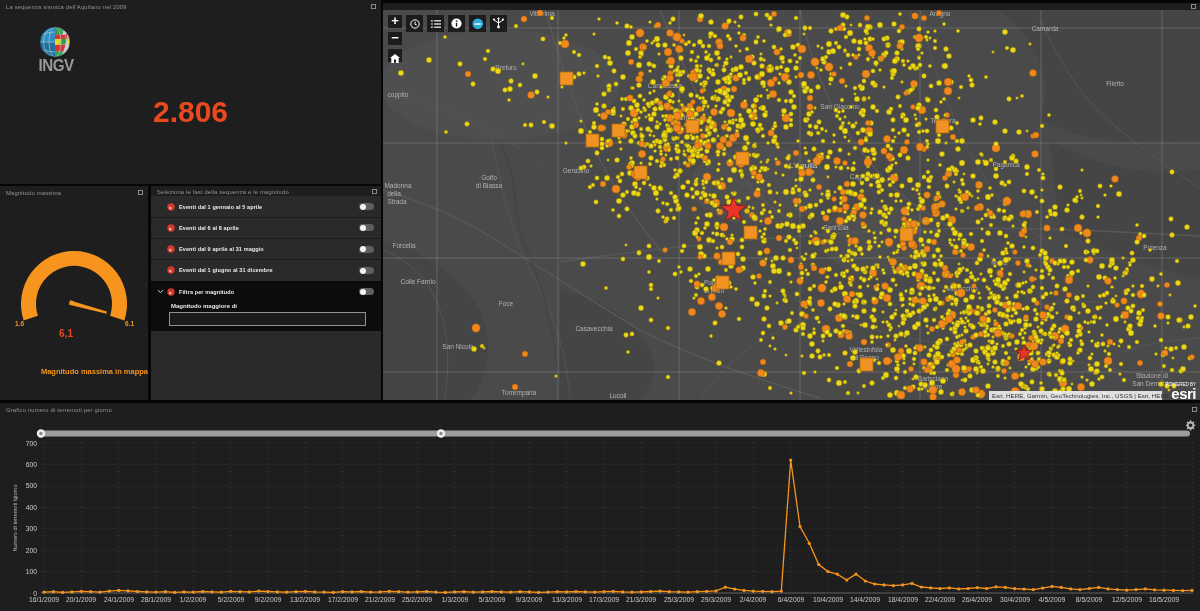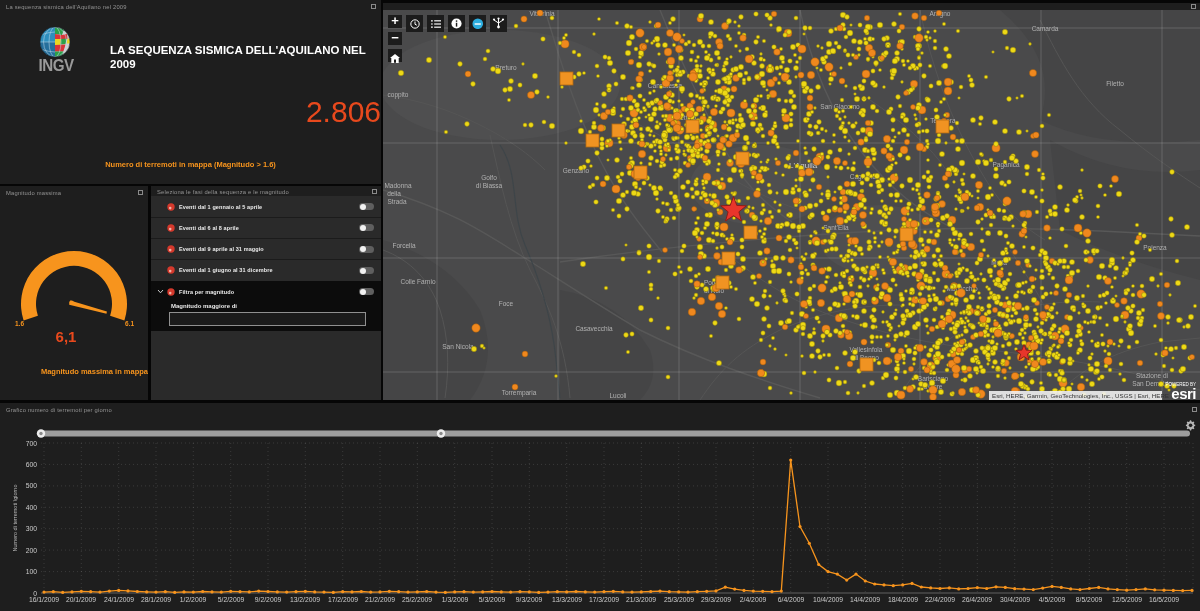--- a/index.html
+++ b/index.html
@@ -37,36 +37,34 @@
       <path d="M16 25.5 L24.5 25.5 L22.5 31 L16 31.5 Z" fill="#2ca04a"></path>
       <g stroke="#bcd8e8" stroke-width="0.7" fill="none" opacity="0.8" clip-path="url(#gc)">
         <ellipse cx="16" cy="16" rx="6" ry="15"></ellipse>
         <ellipse cx="16" cy="16" rx="11.5" ry="15"></ellipse>
         <path d="M1 9 Q10 6 16 6 M1 23 Q10 26 16 26 M1 16 L16 16"></path>
       </g>
     </g>
     <circle cx="16" cy="16" r="15" fill="none" stroke="#16242c" stroke-width="0.6"></circle>
   </svg>
   <div class="abs" style="left:37px;top:56px;width:36px;text-align:center;color:#9a9a9a;font-size:16.5px;font-weight:bold;letter-spacing:-0.5px;transform:scaleX(.92)">INGV</div>
-  <div class="abs" style="left:110px;top:44px;width:290px;color:#fff;font-size:11.5px;font-weight:bold;line-height:13.5px">LA SEQUENZA SISMICA DELL'AQUILANO NEL<br>2009</div>
-  <div class="abs" style="left:0;top:95px;width:381px;text-align:right;color:#e8491d;font-size:30px;font-weight:normal">2.806</div>
-  <div class="abs" style="left:0;top:160px;width:381px;text-align:center;color:#f7941d;font-size:7.5px;font-weight:bold">Numero di terremoti in mappa (Magnitudo &gt; 1.6)</div>
+  <div class="abs" style="left:0;top:95px;width:381px;text-align:center;color:#e8491d;font-size:30px;font-weight:bold">2.806</div>
 </div>
 
 <div class="panel" style="left:0;top:186px;width:148px;height:214px">
   <div class="phead">Magnitudo massima</div>
   <div class="pico" style="left:138px"></div>
   <svg class="abs" style="left:0;top:60px" width="148" height="90" viewBox="0 0 148 90">
     <path d="M 23.6 74.4 A 53 53 0 1 1 124.4 74.4 L 110.1 69.7 A 38 38 0 1 0 37.9 69.7 Z" fill="#f7941d"></path>
     <polygon points="70.2,54.6 69.2,58.8 106.5,67.8 106.9,65.4" fill="#f7941d"></polygon>
     <circle cx="71.5" cy="56.8" r="2.3" fill="#f7941d"></circle>
   </svg>
   <div class="abs" style="left:15px;top:134px;font-size:6.5px;font-weight:bold;color:#f7941d">1.6</div>
   <div class="abs" style="left:125px;top:134px;font-size:6.5px;font-weight:bold;color:#f7941d">6.1</div>
-  <div class="abs" style="left:0;top:142px;width:132px;text-align:center;color:#e8491d;font-size:15px;font-weight:bold">6,1</div>
+  <div class="abs" style="left:0;top:142px;width:132px;text-align:center;color:#e8491d;font-size:10px;font-weight:bold">6,1</div>
   <div class="abs" style="left:0;top:181px;width:148px;text-align:right;color:#f7941d;font-size:7.5px;font-weight:bold">Magnitudo massima in mappa</div>
 </div>
 
 <div class="panel" style="left:151px;top:186px;width:230px;height:214px;background:#2a2a2a">
   <div class="abs" style="left:0;top:0;width:230px;height:10px;background:#1e1e1e"></div>
   <div class="phead" style="top:3px">Seleziona le fasi della sequenza e le magnitudo</div>
   <div class="pico" style="left:221px;top:3px"></div>
   <div class="row" style="top:10px">
     <svg class="ricon" viewBox="0 0 10 10">
         <circle cx="5" cy="5" r="4.6" fill="#d5392c"></circle>

